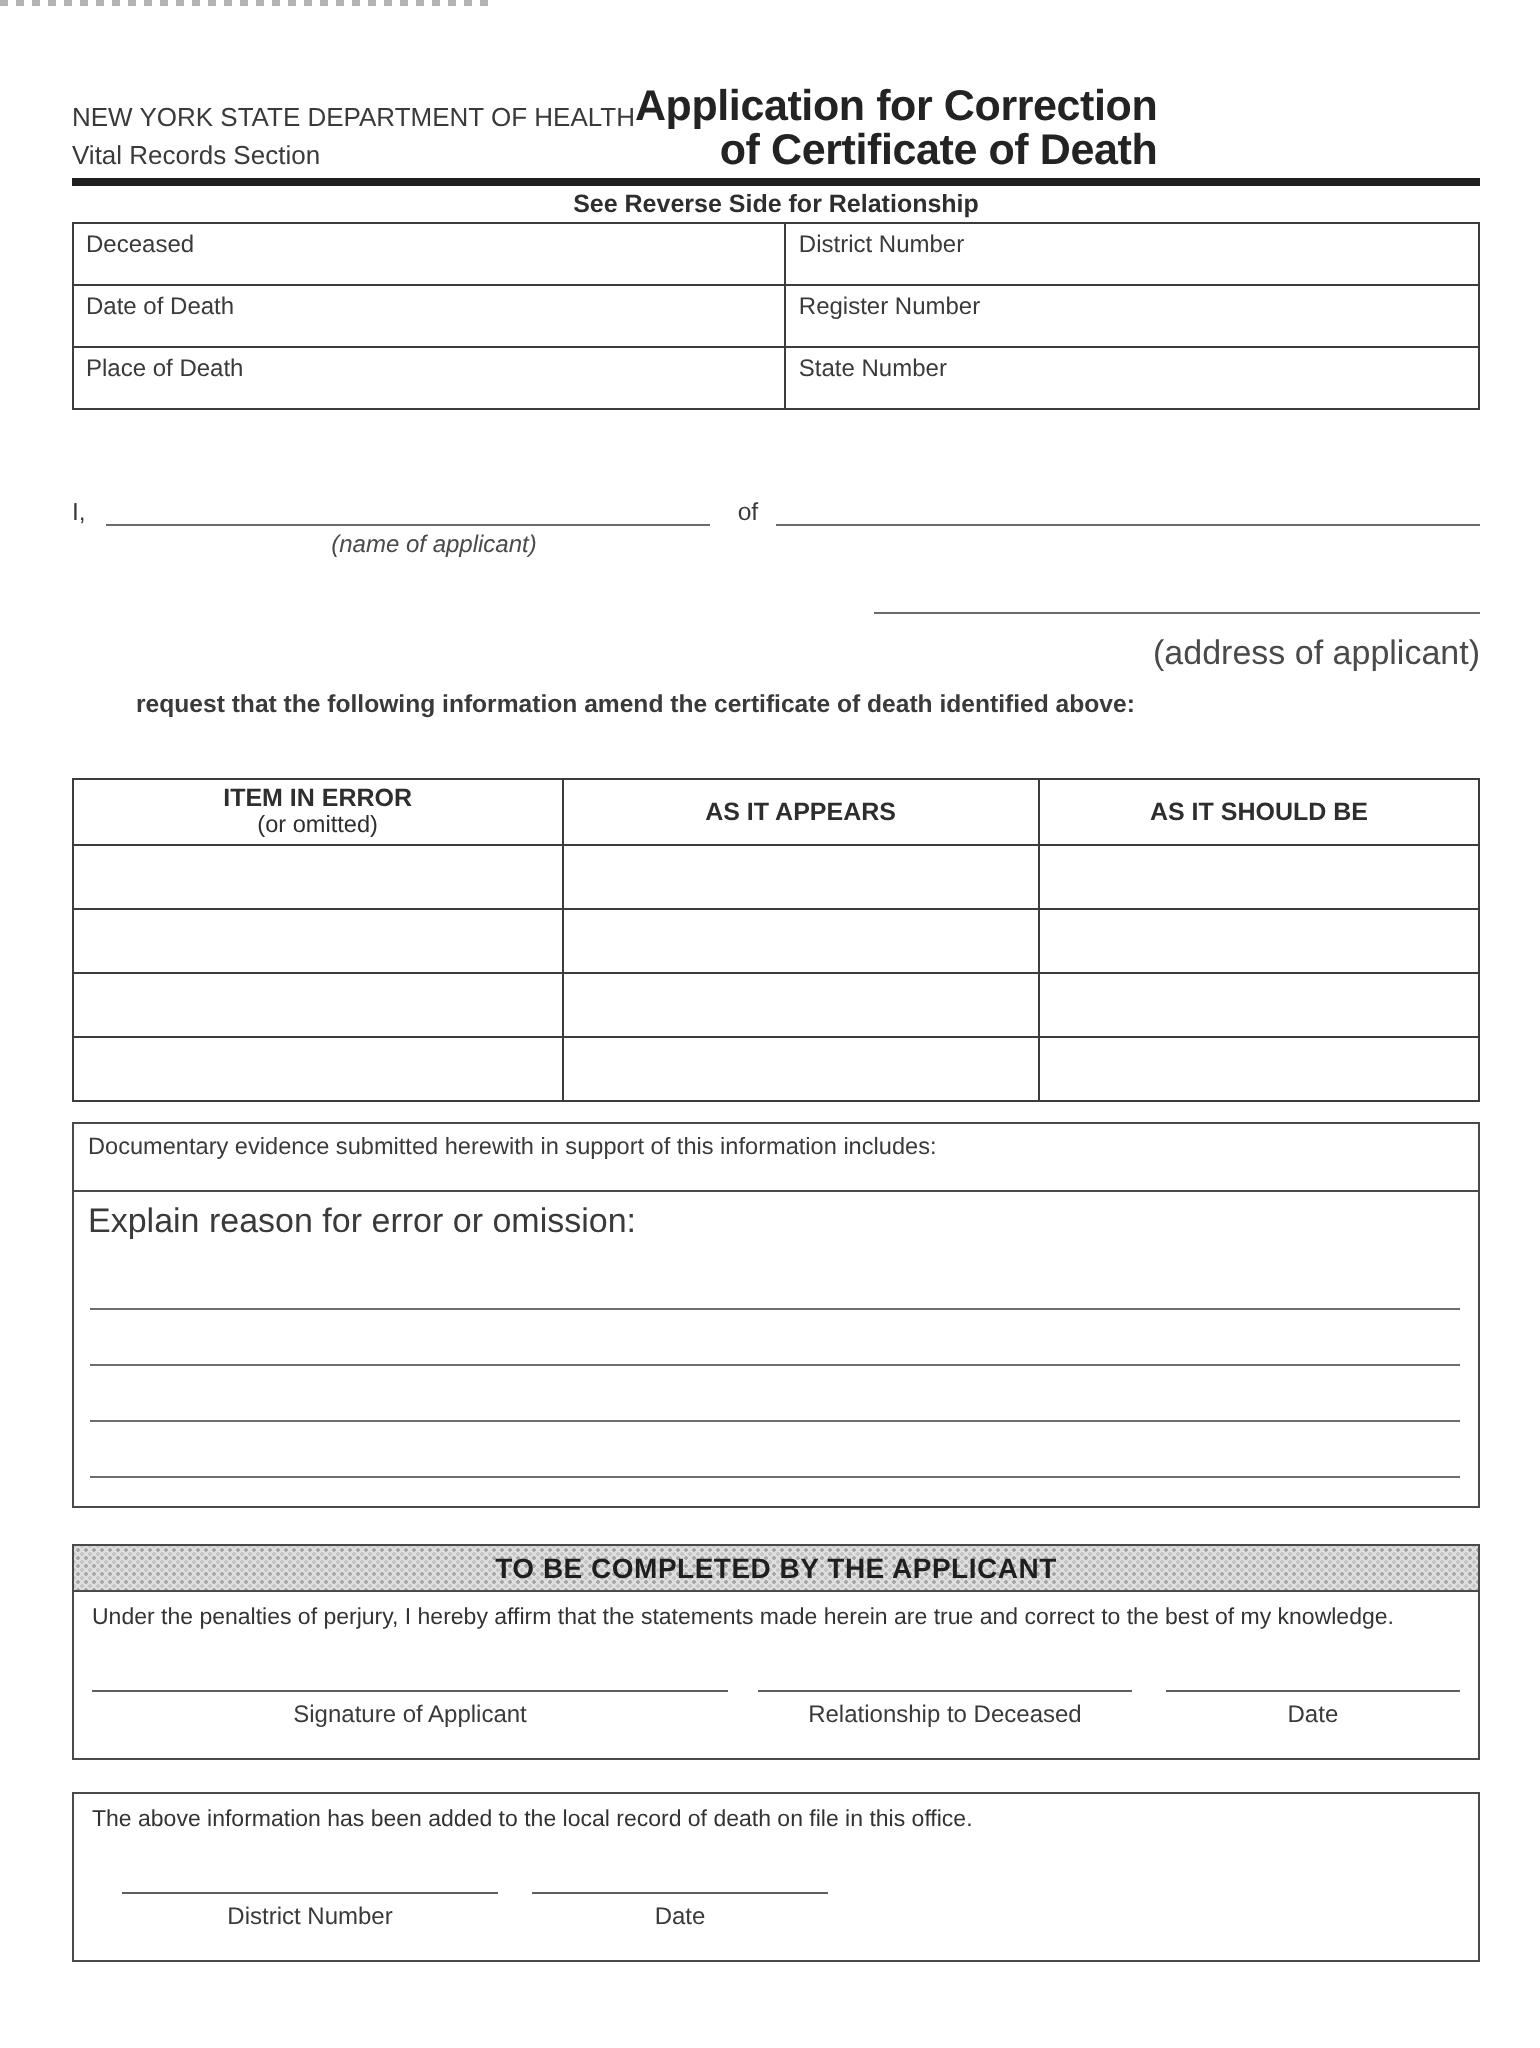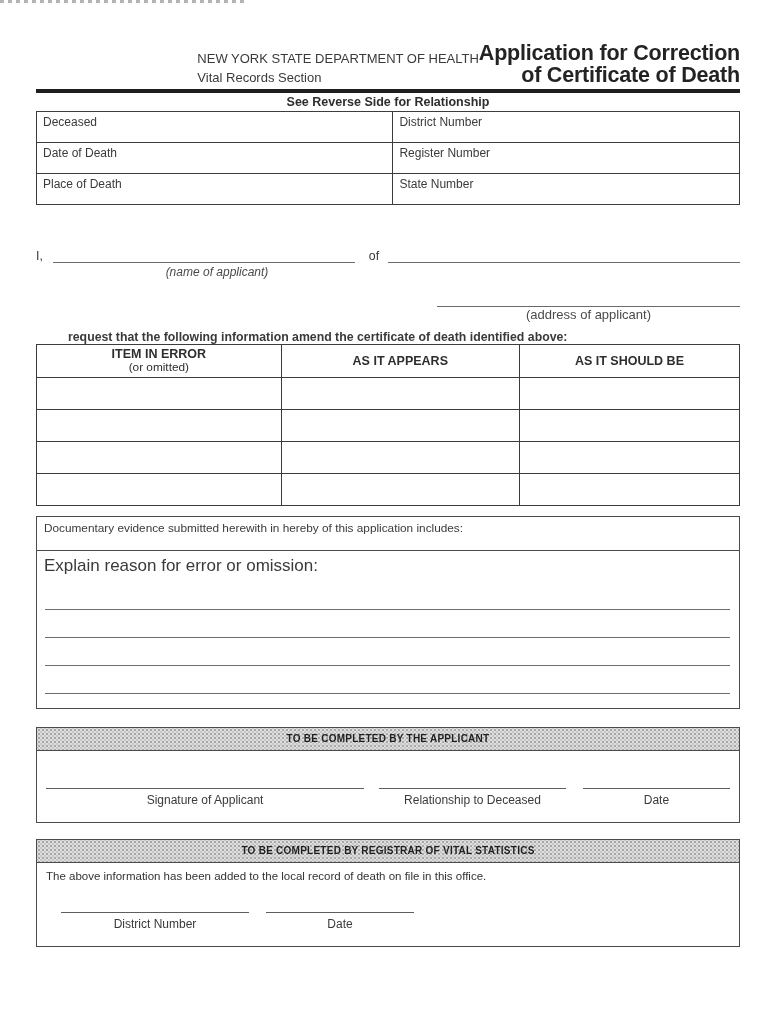--- a/index.html
+++ b/index.html
@@ -8,45 +8,45 @@
   .sheet { padding: 0 30px 0 36px; position: relative; }
 
   
   .scan-artifact {
     position: absolute; top: 0; left: 492; width: 248px; height: 3px;
     background: repeating-linear-gradient(90deg, #9a9a9a 0 4px, transparent 4px 8px);
     opacity: .75;
   }
 
   
-  .hdr { margin-top: 42px; display: flex; justify-content: flex-end; align-items: flex-end; }
+  .hdr { margin-top: 42px; display: flex; justify-content: flex-start; align-items: flex-end; }
   .agency { font-size: 13px; line-height: 1.4; color: #3a3a3a; }
   .title { text-align: right; font-weight: bold; font-size: 21.5px; line-height: 1.04; color: #232323; letter-spacing: -0.2px; }
   .thick-rule { margin-top: 2px; height: 4px; background: #1f1f1f; }
   .instructions { margin-top: 2px; text-align: center; font-weight: bold; font-size: 12.5px; color: #2e2e2e; }
 
   
   table.info { width: 100%; border-collapse: collapse; margin-top: 2px; table-layout: fixed; }
   table.info td { border: 1.6px solid #3c3c3c; height: 31px; vertical-align: top; padding: 3px 6px; font-size: 12px; color: #3a3a3a; }
 
   
   .statement { margin-top: 28px; font-size: 12.3px; color: #3a3a3a; }
   .st-row { display: flex; align-items: flex-end; }
   .uline { border-bottom: 1.1px solid #6b6b6b; height: 14px; }
   .u-name { width: 302px; margin-left: 10px; }
   .of-lbl { margin: 16px 9px 0 14px; }
   .u-of { flex: 1; }
   .cap-row { display: flex; margin-top: 2px; font-style: italic; }
   .cap-name { width: 302px; margin-left: 30px; text-align: center; font-size: 12px; color: #4a4a4a; }
   .u-addr { width: 303px; margin-left: auto; margin-top: 14px; }
-  .cap-addr { width: 303px; margin-left: auto; text-align: center; font-size: 13px; color: #4a4a4a; margin-top: 0; }
+  .cap-addr { width: 303px; margin-left: auto; text-align: right; font-size: 17px; color: #4a4a4a; margin-top: 10px; }
   .request { margin-top: 8px; margin-left: 32px; font-size: 12.3px; font-weight: bold; }
 
   
-  table.corr { width: 100%; border-collapse: collapse; table-layout: fixed; }
+  table.corr { width: 100%; border-collapse: collapse; margin-top: 30px; table-layout: fixed; }
   table.corr th, table.corr td { border: 1.6px solid #3c3c3c; }
   table.corr th { height: 33px; font-size: 12.5px; color: #2e2e2e; text-align: center; vertical-align: middle; line-height: 1.15; }
   table.corr th .sub { font-weight: normal; font-size: 11.8px; }
   table.corr td { height: 32px; }
 
   
   .evidence { margin-top: 10px; border: 1.6px solid #4a4a4a; }
   .ev-top { border-bottom: 1.5px solid #4a4a4a; padding: 4px 7px; height: 34px; font-size: 11.8px; color: #3a3a3a; }
   .ev-body { padding: 5px 7px 14px; font-size: 17px; color: #3a3a3a; }
   .ruled { border-bottom: 1px solid #6e6e6e; height: 28px; margin: 0 2px 0 1px; }
@@ -55,21 +55,21 @@
   
   .cbox { border: 1.6px solid #4a4a4a; }
   .cbox.applicant { margin-top: 18px; }
   .cbox.registrar { margin-top: 16px; }
   .cbar {
     height: 23px; border-bottom: 1.6px solid #4a4a4a;
     background-color: #dedede;
     background-image: radial-gradient(#a8a8a8 0.8px, transparent 0.9px), radial-gradient(#c6c6c6 0.8px, transparent 0.9px);
     background-size: 4px 4px; background-position: 0 0, 2px 2px;
     display: flex; align-items: center; justify-content: center;
-    font-weight: bold; font-size: 10px; color: #1f1f1f; letter-spacing: 0.25px;
+    font-weight: bold; font-size: 14px; color: #1f1f1f; letter-spacing: 0.25px;
   }
   .cbody { padding: 7px 9px 15px; font-size: 11.5px; color: #333; }
   .sig-row { display: flex; margin-top: 30px; }
   .sig-col { display: flex; flex-direction: column; }
   .sig-col .sline { border-top: 1.1px solid #5e5e5e; }
   .sig-col .slabel { text-align: center; font-size: 12px; color: #3a3a3a; margin-top: 4px; }
   .sig-1 { width: 320px; }
   .sig-2 { width: 188px; margin-left: 15px; }
   .sig-3 { width: 148px; margin-left: 17px; }
 
@@ -169,53 +169,53 @@
     <tr>
       <td></td>
           <td></td>
           <td></td>
     </tr>
   </tbody>
     </table>
 
   <div class="evidence">
     <div class="ev-top">
-      <span>Documentary evidence submitted herewith in hereby of this application includes:</span>
+      <span>Documentary evidence submitted herewith in support of this information includes:</span>
     </div>
     <div class="ev-body">
       <div>Explain reason for error or omission:</div>
       <div class="ruled first"></div>
       <div class="ruled"></div>
       <div class="ruled"></div>
       <div class="ruled"></div>
     </div>
   </div>
 
   <div class="cbox applicant">
     <div class="cbar">TO BE COMPLETED BY THE APPLICANT</div>
     <div class="cbody">
+      <div>Under the penalties of perjury, I hereby affirm that the statements made herein are true and correct to the best of my knowledge.</div>
       <div class="sig-row">
         <div class="sig-col sig-1">
           <div class="sline"></div>
           <div class="slabel">Signature of Applicant</div>
         </div>
         <div class="sig-col sig-2">
           <div class="sline"></div>
           <div class="slabel">Relationship to Deceased</div>
         </div>
         <div class="sig-col sig-3">
           <div class="sline"></div>
           <div class="slabel">Date</div>
         </div>
       </div>
     </div>
   </div>
 
   <div class="cbox registrar">
-    <div class="cbar">TO BE COMPLETED BY REGISTRAR OF VITAL STATISTICS</div>
     <div class="cbody">
       <div>The above information has been added to the local record of death on file in this office.</div>
       <div class="sig-row">
         <div class="sig-col sig-2">
           <div class="sline"></div>
           <div class="slabel">District Number</div>
         </div>
         <div class="sig-col sig-3">
           <div class="sline"></div>
           <div class="slabel">Date</div>

